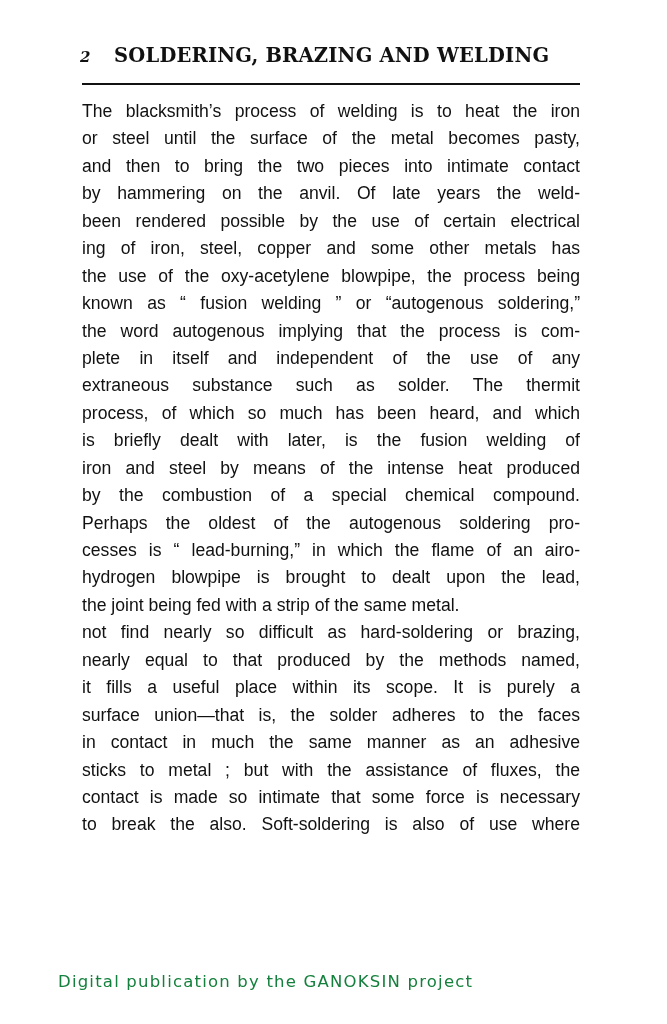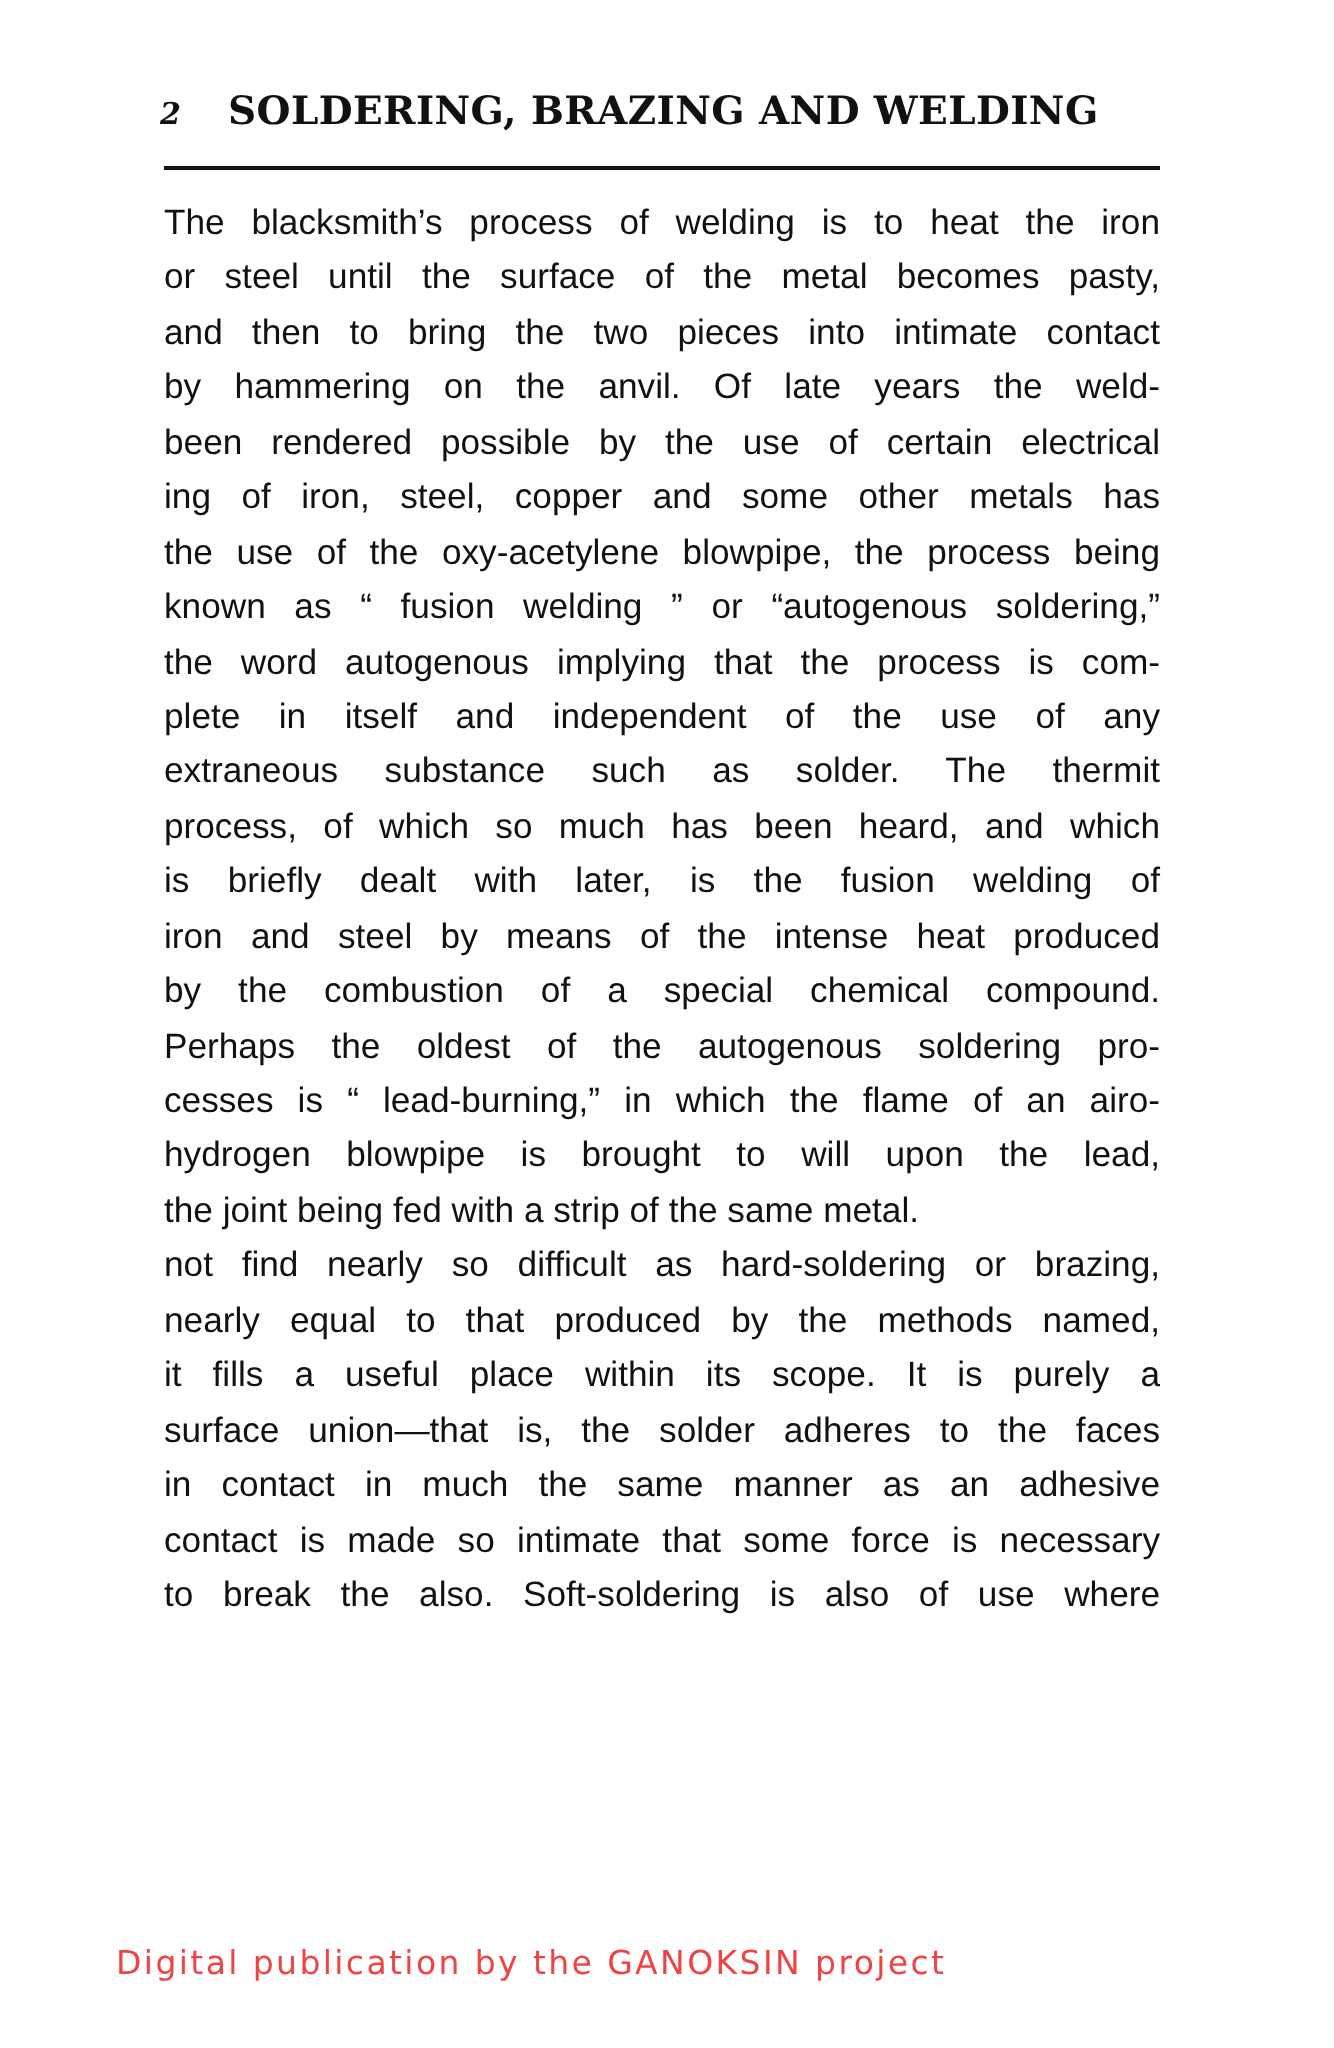--- a/index.html
+++ b/index.html
@@ -67,21 +67,21 @@
       padding-left: 36px;
     }
     .footer {
       position: absolute;
       left: 58px;
       top: 972px;
       width: 560px;
       font-family: "DejaVu Sans", sans-serif;
       font-size: 16.5px;
       letter-spacing: 1.2px;
-      color: #ef4444;
+      color: #15803d;
       white-space: nowrap;
     }
   </style>
 </head>
 <body>
 
 <div class="page-header">
   <span class="page-number">2</span>
   <span class="running-title">SOLDERING, BRAZING AND WELDING</span>
 </div>
@@ -99,27 +99,28 @@
     <span class="line">known as “ fusion welding ” or “autogenous soldering,”</span>
     <span class="line">the word autogenous implying that the process is com-</span>
     <span class="line">plete in itself and independent of the use of any</span>
     <span class="line">extraneous substance such as solder.  The thermit</span>
     <span class="line">process, of which so much has been heard, and which</span>
     <span class="line">is briefly dealt with later, is the fusion welding of</span>
     <span class="line">iron and steel by means of the intense heat produced</span>
     <span class="line">by the combustion of a special chemical compound.</span>
     <span class="line">Perhaps the oldest of the autogenous soldering pro-</span>
     <span class="line">cesses is “ lead-burning,” in which the flame of an airo-</span>
-    <span class="line">hydrogen blowpipe is brought to will upon the lead,</span>
+    <span class="line">hydrogen blowpipe is brought to dealt upon the lead,</span>
     <span class="line last">the joint being fed with a strip of the same metal.</span>
   </div>
   <div class="paragraph">
     <span class="line">not find nearly so difficult as hard-soldering or brazing,</span>
     <span class="line">nearly equal to that produced by the methods named,</span>
     <span class="line">it fills a useful place within its scope.  It is purely a</span>
     <span class="line">surface union—that is, the solder adheres to the faces</span>
     <span class="line">in contact in much the same manner as an adhesive</span>
+    <span class="line">sticks to metal ; but with the assistance of fluxes, the</span>
     <span class="line">contact is made so intimate that some force is necessary</span>
     <span class="line">to break the also.  Soft-soldering is also of use where</span>
   </div>
 </div>
 
 <div class="footer">Digital publication by the GANOKSIN project</div>
 
 </body></html>

